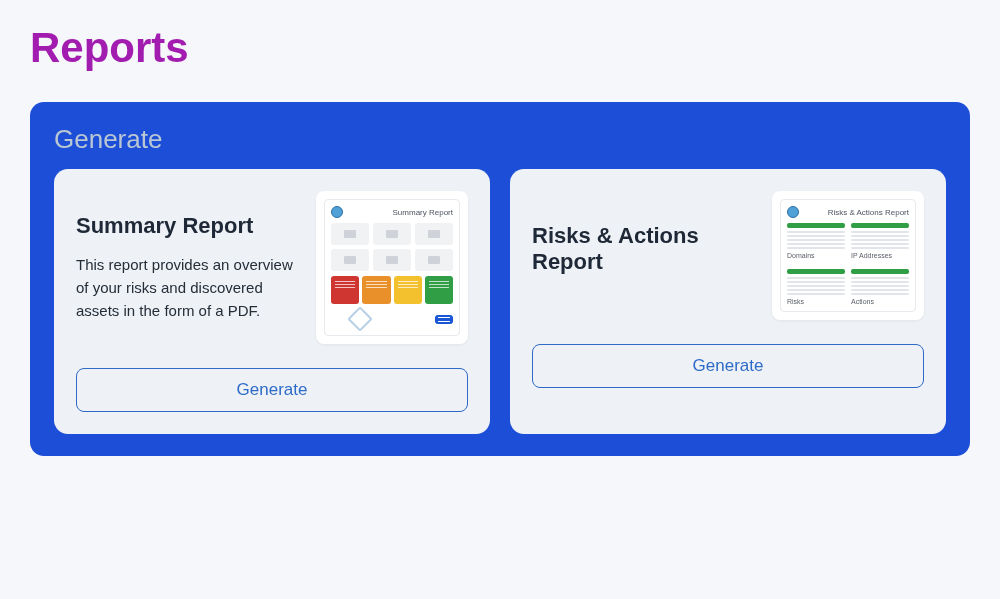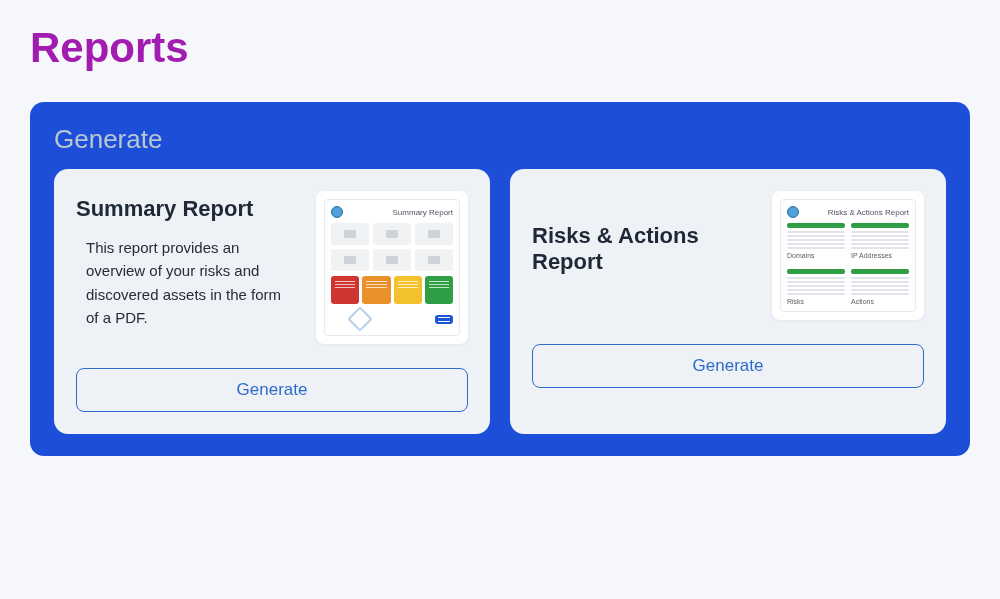--- a/index.html
+++ b/index.html
@@ -49,21 +49,21 @@
   .card-title {
     font-size: 22px;
     font-weight: 600;
     color: #1e2836;
     margin: 0 0 14px 0;
   }
   .card-desc {
     font-size: 15px;
     line-height: 1.55;
     color: #252d37;
-    margin: 10px;
+    margin: 0;
     max-width: 230px;
   }
   .preview {
     width: 152px;
     background: #ffffff;
     border-radius: 8px;
     padding: 8px;
     box-shadow: 0 1px 3px rgba(0,0,0,0.06);
     flex-shrink: 0;
   }

